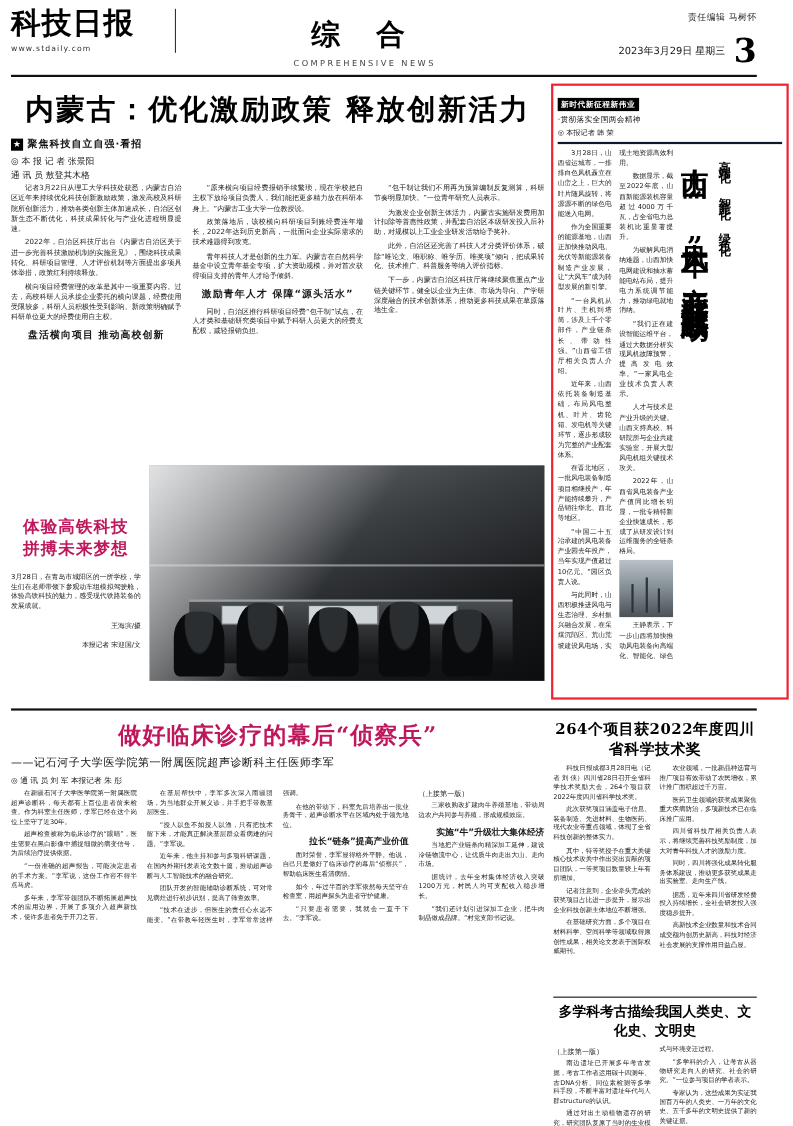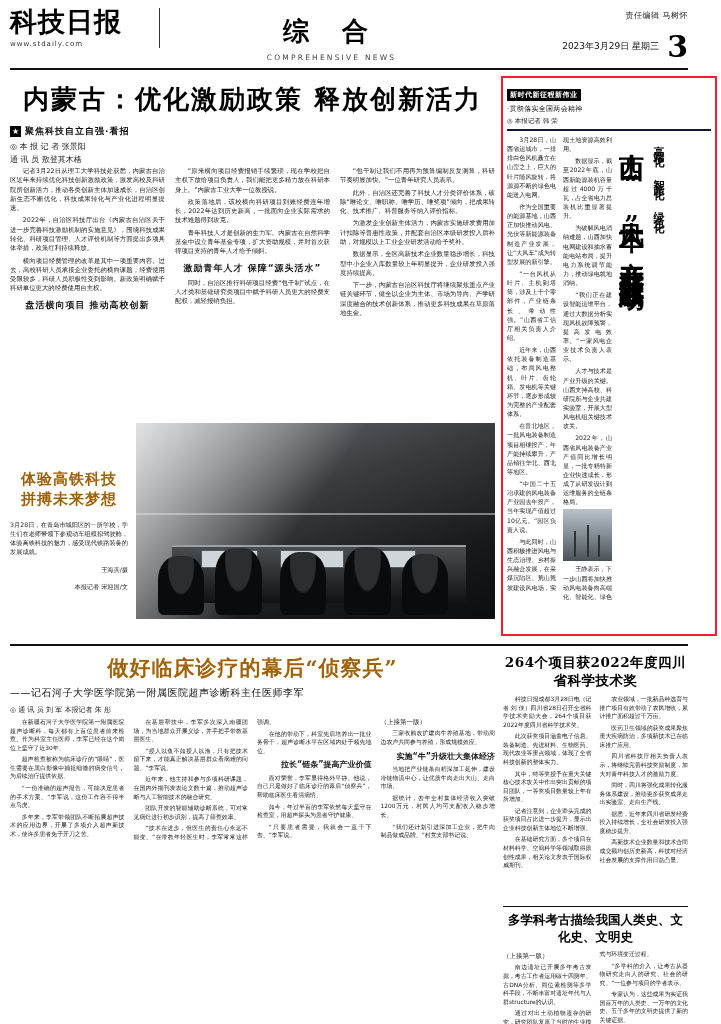--- a/index.html
+++ b/index.html
@@ -176,21 +176,21 @@
     flex: 0 0 118px;
     padding-top: 46px;
   }
   .photo-caption-title {
     font-family: "DejaVu Serif", "Liberation Serif", serif;
     font-size: 15px;
     font-weight: bold;
     line-height: 1.35;
     letter-spacing: 1px;
     text-align: center;
-    color: #a16207;
+    color: #be185d;
   }
   .photo-caption-body {
     font-size: 6.2px;
     line-height: 1.5;
     text-align: justify;
     margin-top: 10px;
     color: #222;
   }
   .photo-credit {
     font-size: 6.2px;
@@ -326,21 +326,21 @@
     padding-top: 6px;
     display: flex;
     gap: 8px;
   }
   .mid-left { flex: 0 0 485px; }
   .mid-right { flex: 1 1 auto; }
   .headline2 {
     font-family: "DejaVu Serif", "Liberation Serif", serif;
     font-size: 21px; font-weight: bold;
     text-align: center; letter-spacing: 1px;
-    color: #a16207; margin: 2px 0 4px 0;
+    color: #be185d; margin: 2px 0 4px 0;
   }
   .subhead2 {
     text-align: left; font-size: 10px;
     color: #111; margin-bottom: 5px; letter-spacing: 0.5px;
   }
   .byline2 {
     font-size: 7px; color: #222; margin-bottom: 3px;
   }
   .cols4 {
     column-count: 4;
@@ -420,23 +420,22 @@
         <p>记者3月22日从理工大学科技处获悉，内蒙古自治区近年来持续优化科技创新激励政策，激发高校及科研院所创新活力，推动各类创新主体加速成长，自治区创新生态不断优化，科技成果转化与产业化进程明显提速。</p>
         <p>2022年，自治区科技厅出台《内蒙古自治区关于进一步完善科技激励机制的实施意见》，围绕科技成果转化、科研项目管理、人才评价机制等方面提出多项具体举措，政策红利持续释放。</p>
         <p>横向项目经费管理的改革是其中一项重要内容。过去，高校科研人员承接企业委托的横向课题，经费使用受限较多，科研人员积极性受到影响。新政策明确赋予科研单位更大的经费使用自主权。</p>
         <div class="subhead">盘活横向项目  推动高校创新</div>
         <p>“原来横向项目经费报销手续繁琐，现在学校把自主权下放给项目负责人，我们能把更多精力放在科研本身上。”内蒙古工业大学一位教授说。</p>
         <p>政策落地后，该校横向科研项目到账经费连年增长，2022年达到历史新高，一批面向企业实际需求的技术难题得到攻克。</p>
         <p>青年科技人才是创新的生力军。内蒙古在自然科学基金中设立青年基金专项，扩大资助规模，并对首次获得项目支持的青年人才给予倾斜。</p>
         <div class="subhead">激励青年人才 保障“源头活水”</div>
         <p>同时，自治区推行科研项目经费“包干制”试点，在人才类和基础研究类项目中赋予科研人员更大的经费支配权，减轻报销负担。</p>
         <p>“包干制让我们不用再为预算编制反复测算，科研节奏明显加快。”一位青年研究人员表示。</p>
+        <p>为激发企业创新主体活力，内蒙古实施研发费用加计扣除等普惠性政策，并配套自治区本级研发投入后补助，对规模以上工业企业研发活动给予奖补。</p>
         <p>此外，自治区还完善了科技人才分类评价体系，破除“唯论文、唯职称、唯学历、唯奖项”倾向，把成果转化、技术推广、科普服务等纳入评价指标。</p>
-        <p>为激发企业创新主体活力，内蒙古实施研发费用加计扣除等普惠性政策，并配套自治区本级研发投入后补助，对规模以上工业企业研发活动给予奖补。</p>
-        <p>数据显示，全区高新技术企业数量稳步增长，科技型中小企业入库数量较上年明显提升，企业研发投入强度持续提高。</p>
         <p>下一步，内蒙古自治区科技厅将继续聚焦重点产业链关键环节，健全以企业为主体、市场为导向、产学研深度融合的技术创新体系，推动更多科技成果在草原落地生金。</p>
         <p></p>
       </div>
 
       <div class="photo-area">
         <div class="photo-caption-col">
           <div class="photo-caption-title">体验高铁科技
 拼搏未来梦想</div>
           <div class="photo-caption-body">3月28日，在青岛市城阳区的一所学校，学生们在老师带领下参观动车组模拟驾驶舱，体验高铁科技的魅力，感受现代铁路装备的发展成就。</div>
           <div class="photo-credit">王海滨/摄</div>

